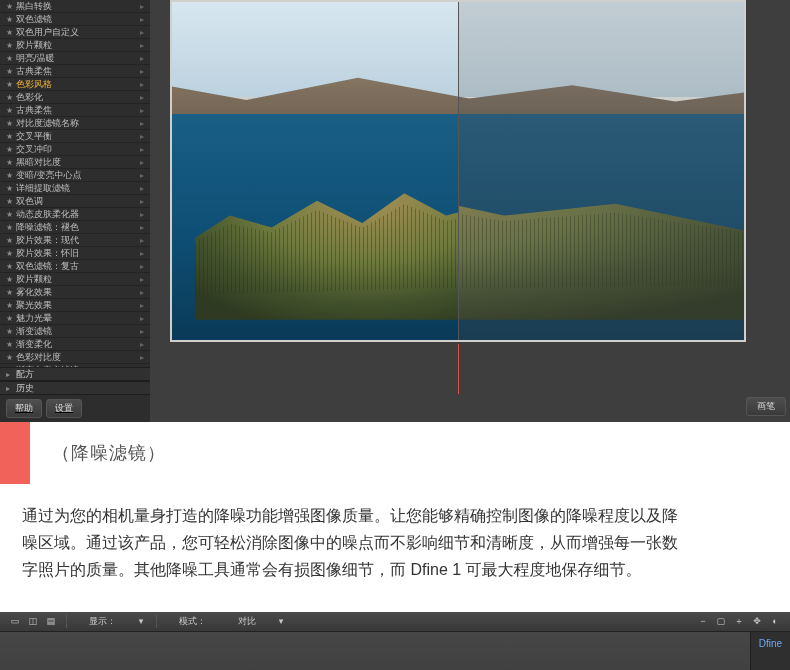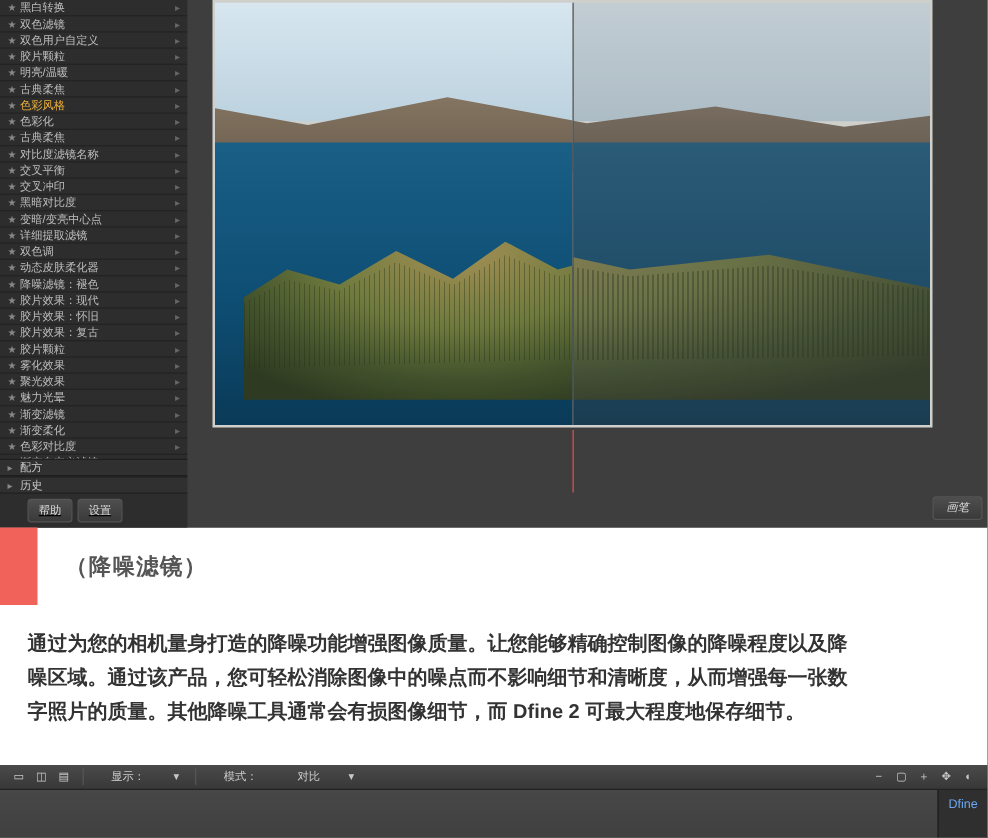--- a/index.html
+++ b/index.html
@@ -8,44 +8,44 @@
 
 .editor { position: relative; width: 790px; height: 422px; background: #3b3b3b; display: flex; }
 .sidebar { width: 150px; height: 100%; background: #2d2d2d; display: flex; flex-direction: column; }
 .preset-list { flex: 1; overflow: hidden; }
 .preset-item { display: flex; align-items: center; height: 13px; padding: 0 6px; font-size: 9px; color: #bfbfbf; border-bottom: 1px solid #232323; cursor: pointer; }
 .preset-item.selected { color: #f0b23a; }
 .preset-item .star { width: 10px; color: #888; font-size: 8px; display: inline-block; }
 .preset-item .arrow { margin-left: auto; color: #666; font-size: 8px; }
 .side-group { height: 14px; display:flex; align-items:center; padding: 0 6px; font-size: 9px; color: #c7c7c7; background:#303030; border-top:1px solid #1e1e1e; border-bottom:1px solid #1e1e1e; }
 .side-group .tri { width:10px; color:#888; font-size:8px; }
-.btn-row { display:flex; gap:4px; padding:4px 22px; background:#2d2d2d;text-decoration:underline; }
+.btn-row { display:flex; gap:4px; padding:4px 6px; background:#2d2d2d;text-decoration:underline; }
 .small-btn { padding:2px 8px; font-size:9px; color:#ddd; background: linear-gradient(#4e4e4e,#3a3a3a); border:1px solid #555; border-radius:3px; cursor:pointer; }
 
-.canvas-area { flex:1; position:relative; background:#3e3e3e;font-style:italic; }
+.canvas-area { flex:1; position:relative; background:#3e3e3e; }
 .image-wrap { position:absolute; left:20px; top:0; width:576px; height:342px; background:#cfcfcc; }
 .image { position:absolute; left:2px; top:2px; right:2px; bottom:2px; overflow:hidden; }
 
 
 .half { position:absolute; top:0; bottom:0; width:50%; overflow:hidden; }
 .half.left { left:0; }
 .half.right { right:0; filter: saturate(0.85) brightness(0.93) contrast(0.9); }
 .sky { position:absolute; left:-100%; right:-100%; top:0; height:28%; background: linear-gradient(#d7e6ef,#bcd2df); }
 .mountains { position:absolute; left:-100%; right:-100%; top:18%; height:22%; background: linear-gradient(#8b7b68, #6a5c4c); clip-path: polygon(0 60%, 8% 35%, 18% 55%, 30% 25%, 42% 50%, 55% 20%, 68% 48%, 80% 30%, 92% 52%, 100% 40%, 100% 100%, 0 100%); }
 .lake { position:absolute; left:-100%; right:-100%; top:33%; bottom:0; background: linear-gradient(#1a5f86 0%, #0e4e74 55%, #0a3a57 100%); }
 .island { position:absolute; left:8%; right:-30%; top:50%; height:44%; background: radial-gradient(ellipse 70% 90% at 50% 20%, #a38f54 0%, #6f7a3e 45%, #43532c 75%, #2e3a21 100%); clip-path: polygon(0 45%, 10% 30%, 22% 38%, 35% 20%, 48% 35%, 60% 15%, 72% 30%, 85% 22%, 100% 40%, 100% 100%, 0 100%); }
 .trees { position:absolute; left:8%; right:-30%; top:48%; height:42%; background-image: repeating-linear-gradient(90deg, rgba(34,48,20,0.55) 0 1px, transparent 1px 4px); clip-path: polygon(0 55%, 10% 42%, 22% 48%, 35% 32%, 48% 45%, 60% 28%, 72% 40%, 85% 34%, 100% 48%, 100% 85%, 0 92%); opacity:0.7; }
 .half.right .sky, .half.right .mountains, .half.right .lake, .half.right .island, .half.right .trees { left:-200%; right:0; }
 .divider { position:absolute; top:0; bottom:0; left:50%; width:1px; background:#555; }
 .divider-below { position:absolute; left:308px; top:344px; width:1px; height:50px; background:#d9534f; }
 
 .bot-btn { position:absolute; right:4px; bottom:6px; padding:2px 10px; font-size:9px; color:#ddd; background:linear-gradient(#4e4e4e,#3a3a3a); border:1px solid #555; border-radius:3px; cursor:pointer; }
 
 
-.desc-block { position:relative; width:704px; padding: 0 0 8px 0; font-weight: bold; }
+.desc-block { position:relative; width:704px; padding: 0 0 8px 0; }
 .title-row { display:flex; align-items:center; height:62px; }
 .accent { width:30px; height:62px; background:#f1635a; }
 .title-text { padding-left: 22px; font-size:18px; color:#555; letter-spacing:1px; }
 .desc-text { padding: 18px 22px 20px 22px; font-size:16px; line-height:1.7; color:#333; }
 
 
 .editor2 { position:relative; width:790px; height:78px; background:#3b3b3b; }
 .toolbar2 { height:20px; background: linear-gradient(#4a4a4a,#383838); border-bottom:1px solid #222; display:flex; align-items:center; padding:0 6px; font-size:9px; color:#ccc; }
 .toolbar2 .sep { width:1px; height:14px; background:#555; margin:0 6px; }
 .toolbar2 .ico { width:14px; height:14px; display:inline-flex; align-items:center; justify-content:center; color:#c8c8c8; margin:0 2px; cursor:pointer; border-radius:2px; }
@@ -156,21 +156,21 @@
           <span>胶片效果：现代</span>
           <span class="arrow">▸</span>
         </div>
         <div class="preset-item">
           <span class="star">★</span>
           <span>胶片效果：怀旧</span>
           <span class="arrow">▸</span>
         </div>
         <div class="preset-item">
           <span class="star">★</span>
-          <span>胶片效果：复古</span>
+          <span>双色滤镜：复古</span>
           <span class="arrow">▸</span>
         </div>
         <div class="preset-item">
           <span class="star">★</span>
           <span>胶片颗粒</span>
           <span class="arrow">▸</span>
         </div>
         <div class="preset-item">
           <span class="star">★</span>
           <span>雾化效果</span>
@@ -244,21 +244,21 @@
     <div class="divider-below"></div>
     <div class="bot-btn">画笔</div>
   </div>
 </div>
 
 <div class="desc-block">
   <div class="title-row">
     <div class="accent"></div>
     <div class="title-text">（降噪滤镜）</div>
   </div>
-  <div class="desc-text">通过为您的相机量身打造的降噪功能增强图像质量。让您能够精确控制图像的降噪程度以及降噪区域。通过该产品，您可轻松消除图像中的噪点而不影响细节和清晰度，从而增强每一张数字照片的质量。其他降噪工具通常会有损图像细节，而 Dfine 2 可最大程度地保存细节。</div>
+  <div class="desc-text">通过为您的相机量身打造的降噪功能增强图像质量。让您能够精确控制图像的降噪程度以及降噪区域。通过该产品，您可轻松消除图像中的噪点而不影响细节和清晰度，从而增强每一张数字照片的质量。其他降噪工具通常会有损图像细节，而 Dfine 1 可最大程度地保存细节。</div>
 </div>
 
 <div class="editor2">
   <div class="toolbar2">
     <span class="ico">▭</span>
     <span class="ico">◫</span>
     <span class="ico">▤</span>
     <span class="sep"></span>
     <span class="label">显示：</span>
     <span class="ico">▾</span>

